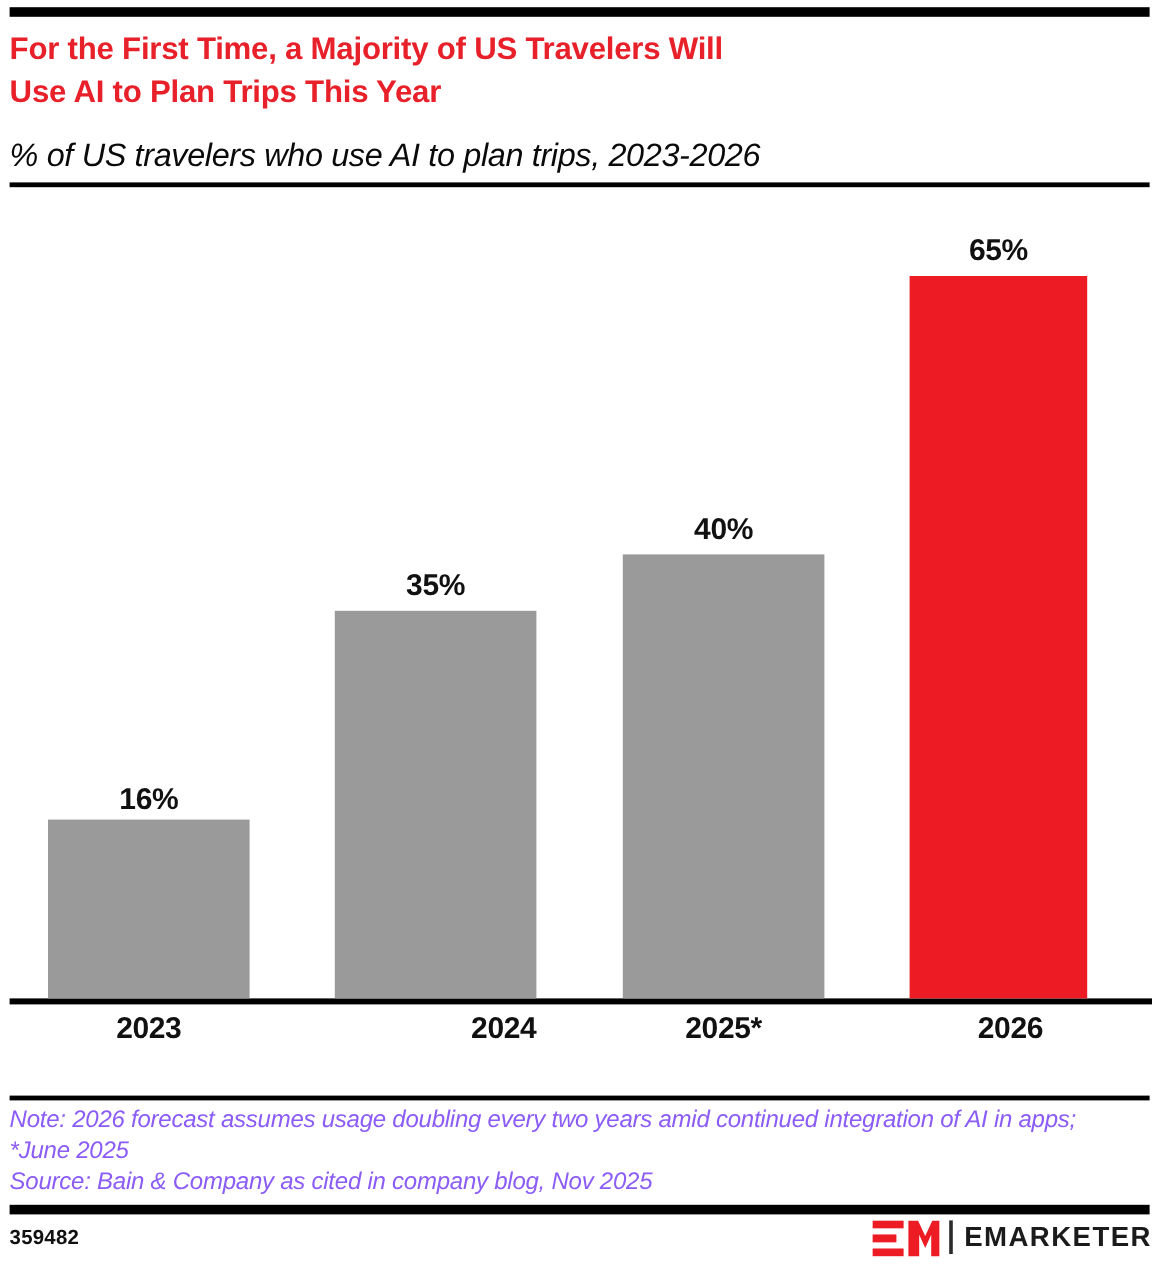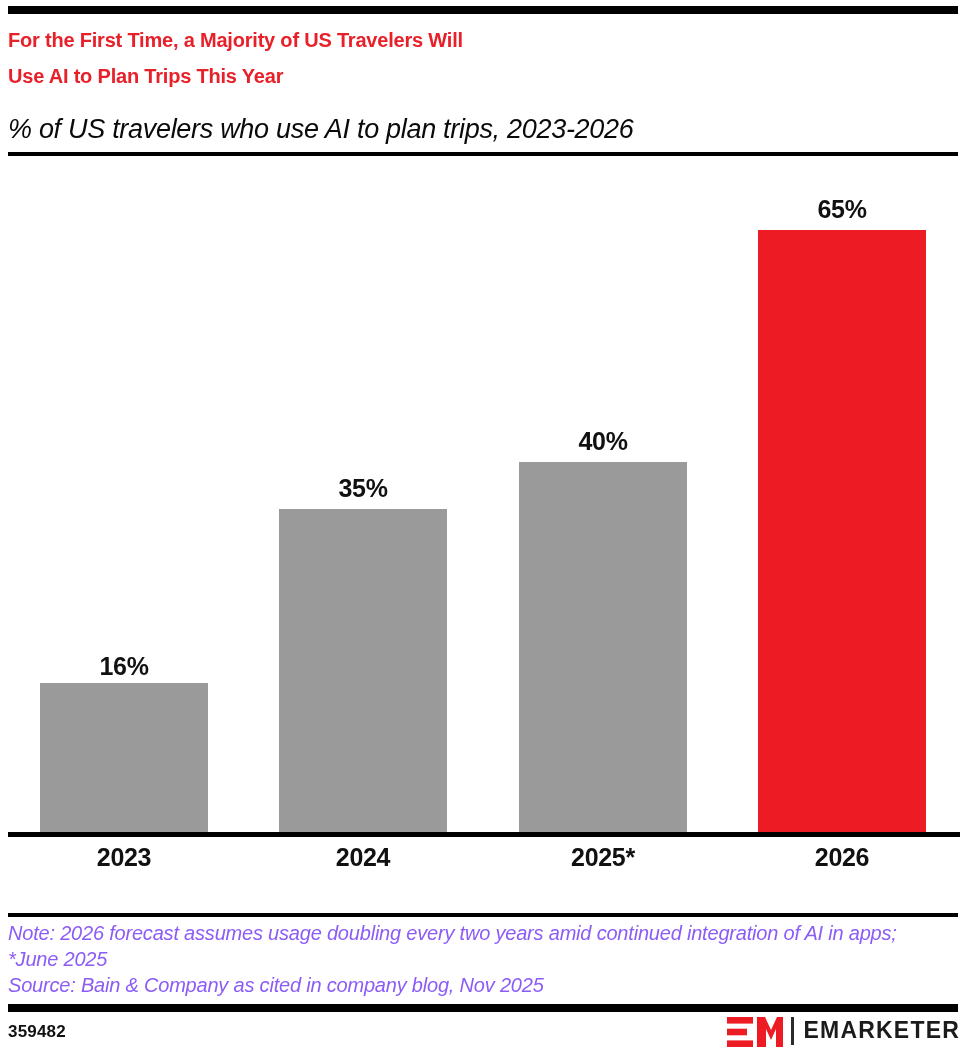--- a/index.html
+++ b/index.html
@@ -48,21 +48,21 @@
     width: 950px; height: 8px;
     background: #000000;
   }
 
   
   .title {
     position: absolute;
     left: 8px; top: 22px;
     width: 944px;
     color: #E8202A;
-    font-size: 20px;
+    font-size: 26px;
     font-weight: bold;
     line-height: 36px;
     letter-spacing: -0.2px;
     font-stretch: condensed;
     white-space: pre-line;
   }
   .subtitle {
     position: absolute;
     left: 8px; top: 112px;
     width: 952px;
@@ -190,29 +190,29 @@
     <div class="bar" style="left:279px; width:168px; height:323px;">
       <div class="bar-value" style="bottom:329px;">35%</div>
       <div class="bar-rect" style="height:323px; background:#9a9a9a;"></div>
     </div>
 
     <div class="bar" style="left:519px; width:168px; height:370px;">
       <div class="bar-value" style="bottom:376px;">40%</div>
       <div class="bar-rect" style="height:370px; background:#9a9a9a;"></div>
     </div>
 
-    <div class="bar" style="left:758px; width:168px; height:602px;">
+    <div class="bar" style="left:758px; width:148px; height:602px;">
       <div class="bar-value" style="bottom:608px;">65%</div>
       <div class="bar-rect" style="height:602px; background:#ED1C24;"></div>
     </div>
   </div>
 
   <div class="x-labels">
     <div class="x-label" style="left:40px; width:168px;">2023</div>
-    <div class="x-label" style="left:279px; width:168px;">2024</div>
+    <div class="x-label" style="left:279px; width:168px;text-align:right;">2024</div>
     <div class="x-label" style="left:519px; width:168px;">2025*</div>
     <div class="x-label" style="left:758px; width:168px;">2026</div>
   </div>
 
   <div class="rule-above-notes"></div>
 
   <div class="notes">
     <span class="note-line">Note: 2026 forecast assumes usage doubling every two years amid continued integration of AI in apps; *June 2025</span>
     <span class="source-line">Source: Bain &amp; Company as cited in company blog, Nov 2025</span>
   </div>

